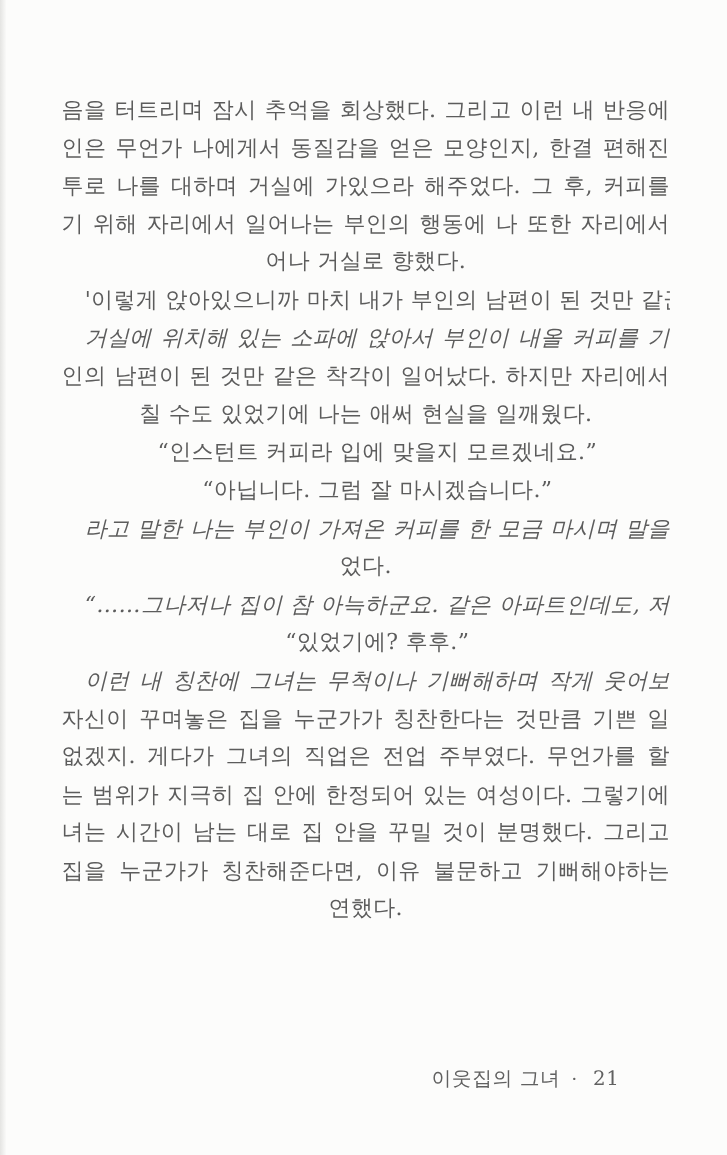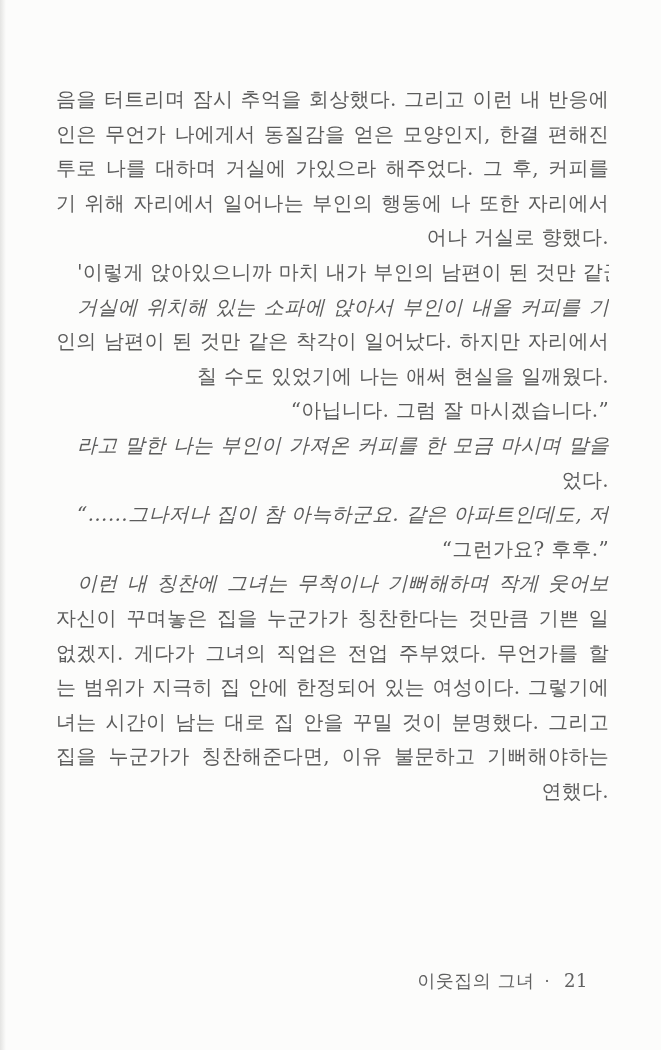--- a/index.html
+++ b/index.html
@@ -27,40 +27,40 @@
     top: 82px;
     width: 553px;
     color: #5c5c5c;
     font-size: 20px;
     line-height: 34.6px;
     letter-spacing: 0.3px;
   }
   .line {
     height: 34.6px;
     overflow: hidden;
-    text-align: right;
+    text-align: center;
     white-space: nowrap;
   }
   .line.j {
     white-space: normal;
     text-align: justify;
     text-align-last: justify;
   }
   .line.ind {
     padding-left: 21px;
   }
   .line.j.ind {
     padding-left: 21px;
     width: 532px;
     font-style: italic;
   }
   .running-footer {
     position: absolute;
     top: 968px;
-    right: 73px;
+    right: 98px;
     color: #606060;
     font-size: 18px;
     line-height: 26px;
     letter-spacing: 0.5px;
     white-space: nowrap;
   }
   .running-footer .sep {
     display: inline-block;
     margin: 0 12px 0 10px;
     font-size: 16px;
@@ -78,25 +78,26 @@
 <div class="page-body">
   <div class="line j">음을 터트리며 잠시 추억을 회상했다. 그리고 이런 내 반응에 부</div>
   <div class="line j">인은 무언가 나에게서 동질감을 얻은 모양인지, 한결 편해진 말</div>
   <div class="line j">투로 나를 대하며 거실에 가있으라 해주었다. 그 후, 커피를 끓이</div>
   <div class="line j">기 위해 자리에서 일어나는 부인의 행동에 나 또한 자리에서 일</div>
   <div class="line">어나 거실로 향했다.</div>
   <div class="line ind">'이렇게 앉아있으니까 마치 내가 부인의 남편이 된 것만 같군.'</div>
   <div class="line j ind">거실에 위치해 있는 소파에 앉아서 부인이 내올 커피를 기</div>
   <div class="line j">인의 남편이 된 것만 같은 착각이 일어났다. 하지만 자리에서</div>
   <div class="line">칠 수도 있었기에 나는 애써 현실을 일깨웠다.</div>
+  <div class="line ind">“인스턴트 커피라 입에 맞을지 모르겠네요.”</div>
   <div class="line ind">“아닙니다. 그럼 잘 마시겠습니다.”</div>
   <div class="line j ind">라고 말한 나는 부인이 가져온 커피를 한 모금 마시며 말을 이</div>
   <div class="line">었다.</div>
   <div class="line j ind">“……그나저나 집이 참 아늑하군요. 같은 아파트인데도, 저희</div>
-  <div class="line ind">“그런가요? 후후.”</div>
+  <div class="line ind">“있었기에? 후후.”</div>
   <div class="line j ind">이런 내 칭찬에 그녀는 무척이나 기뻐해하며 작게 웃어보였다.</div>
   <div class="line j">자신이 꾸며놓은 집을 누군가가 칭찬한다는 것만큼 기쁜 일은 또</div>
   <div class="line j">없겠지. 게다가 그녀의 직업은 전업 주부였다. 무언가를 할 수 있</div>
   <div class="line j">는 범위가 지극히 집 안에 한정되어 있는 여성이다. 그렇기에 그</div>
   <div class="line j">녀는 시간이 남는 대로 집 안을 꾸밀 것이 분명했다. 그리고 그</div>
   <div class="line j">집을 누군가가 칭찬해준다면, 이유 불문하고 기뻐해야하는 게 당</div>
   <div class="line">연했다.</div>
 </div>
 
 <div class="running-footer">

